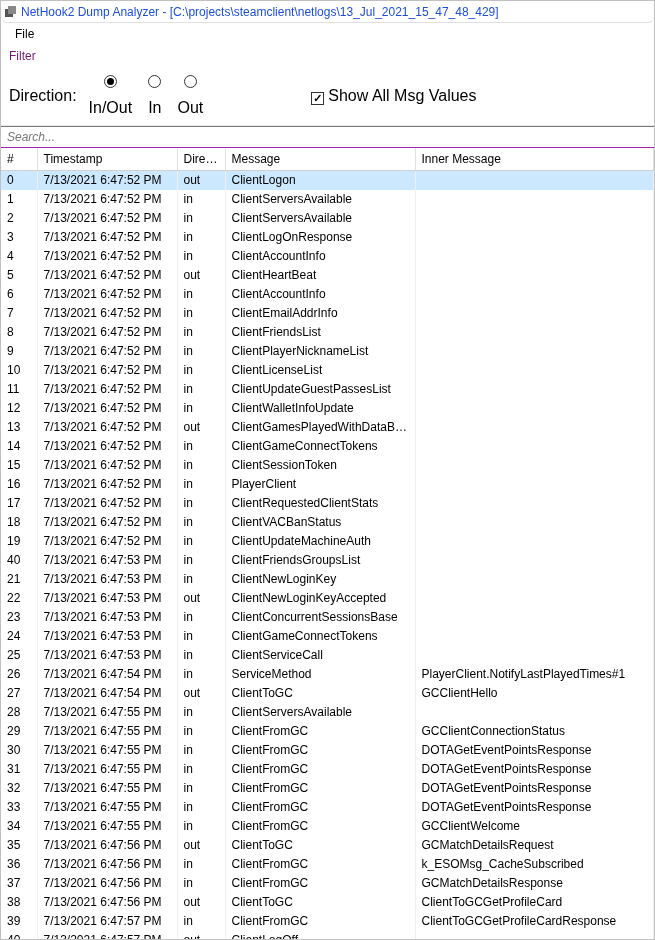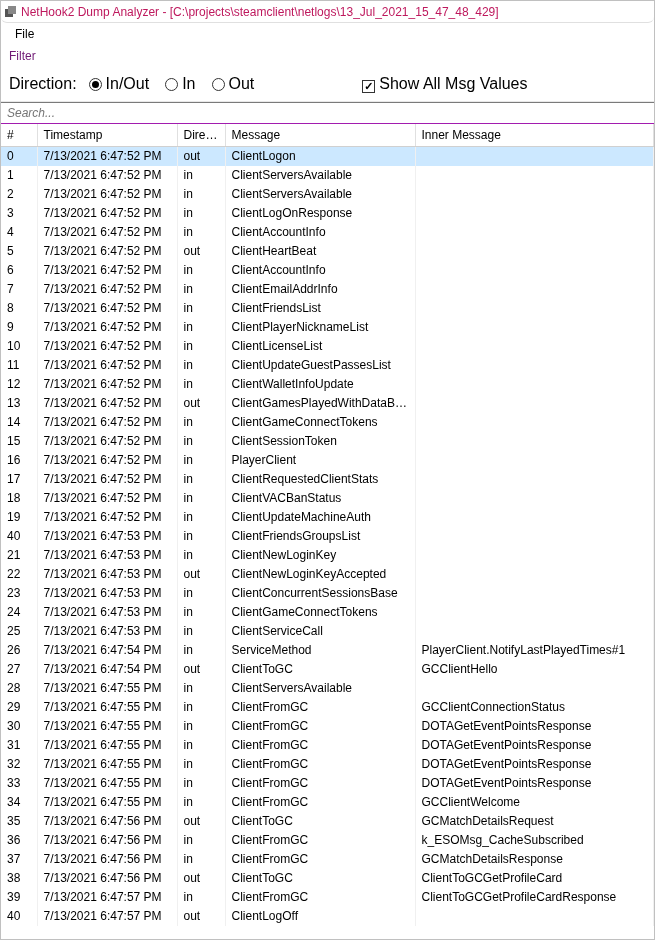--- a/index.html
+++ b/index.html
@@ -16,21 +16,21 @@
     border: 1px solid #c0c0c0;
   }
   .titlebar {
     display: flex;
     align-items: center;
     height: 22px;
     padding: 1px 4px;
     background: #ffffff;
     border-bottom: 1px solid #e0e0e0;
     font-size: 12px;
-    color: #be185d;
+    color: #1d4ed8;
     gap: 4px;
     border-radius: 6px;
   }
   .app-icon {
     width: 12px;
     height: 12px;
     display: inline-block;
   }
   .app-icon svg { width: 100%; height: 100%; }
   .menubar {
@@ -62,22 +62,23 @@
     margin-right: 4px;
   }
   .radio-group {
     display: flex;
     align-items: center;
     gap: 16px;
   }
   .radio {
     display: flex;
     align-items: center;
-    gap: 4px;
+    gap: 11px;
     cursor: default;
+    flex-direction: column;
   }
   .radio .circle {
     width: 13px;
     height: 13px;
     border: 1px solid #333;
     border-radius: 50%;
     display: inline-flex;
     align-items: center;
     justify-content: center;
     background: #fff;

